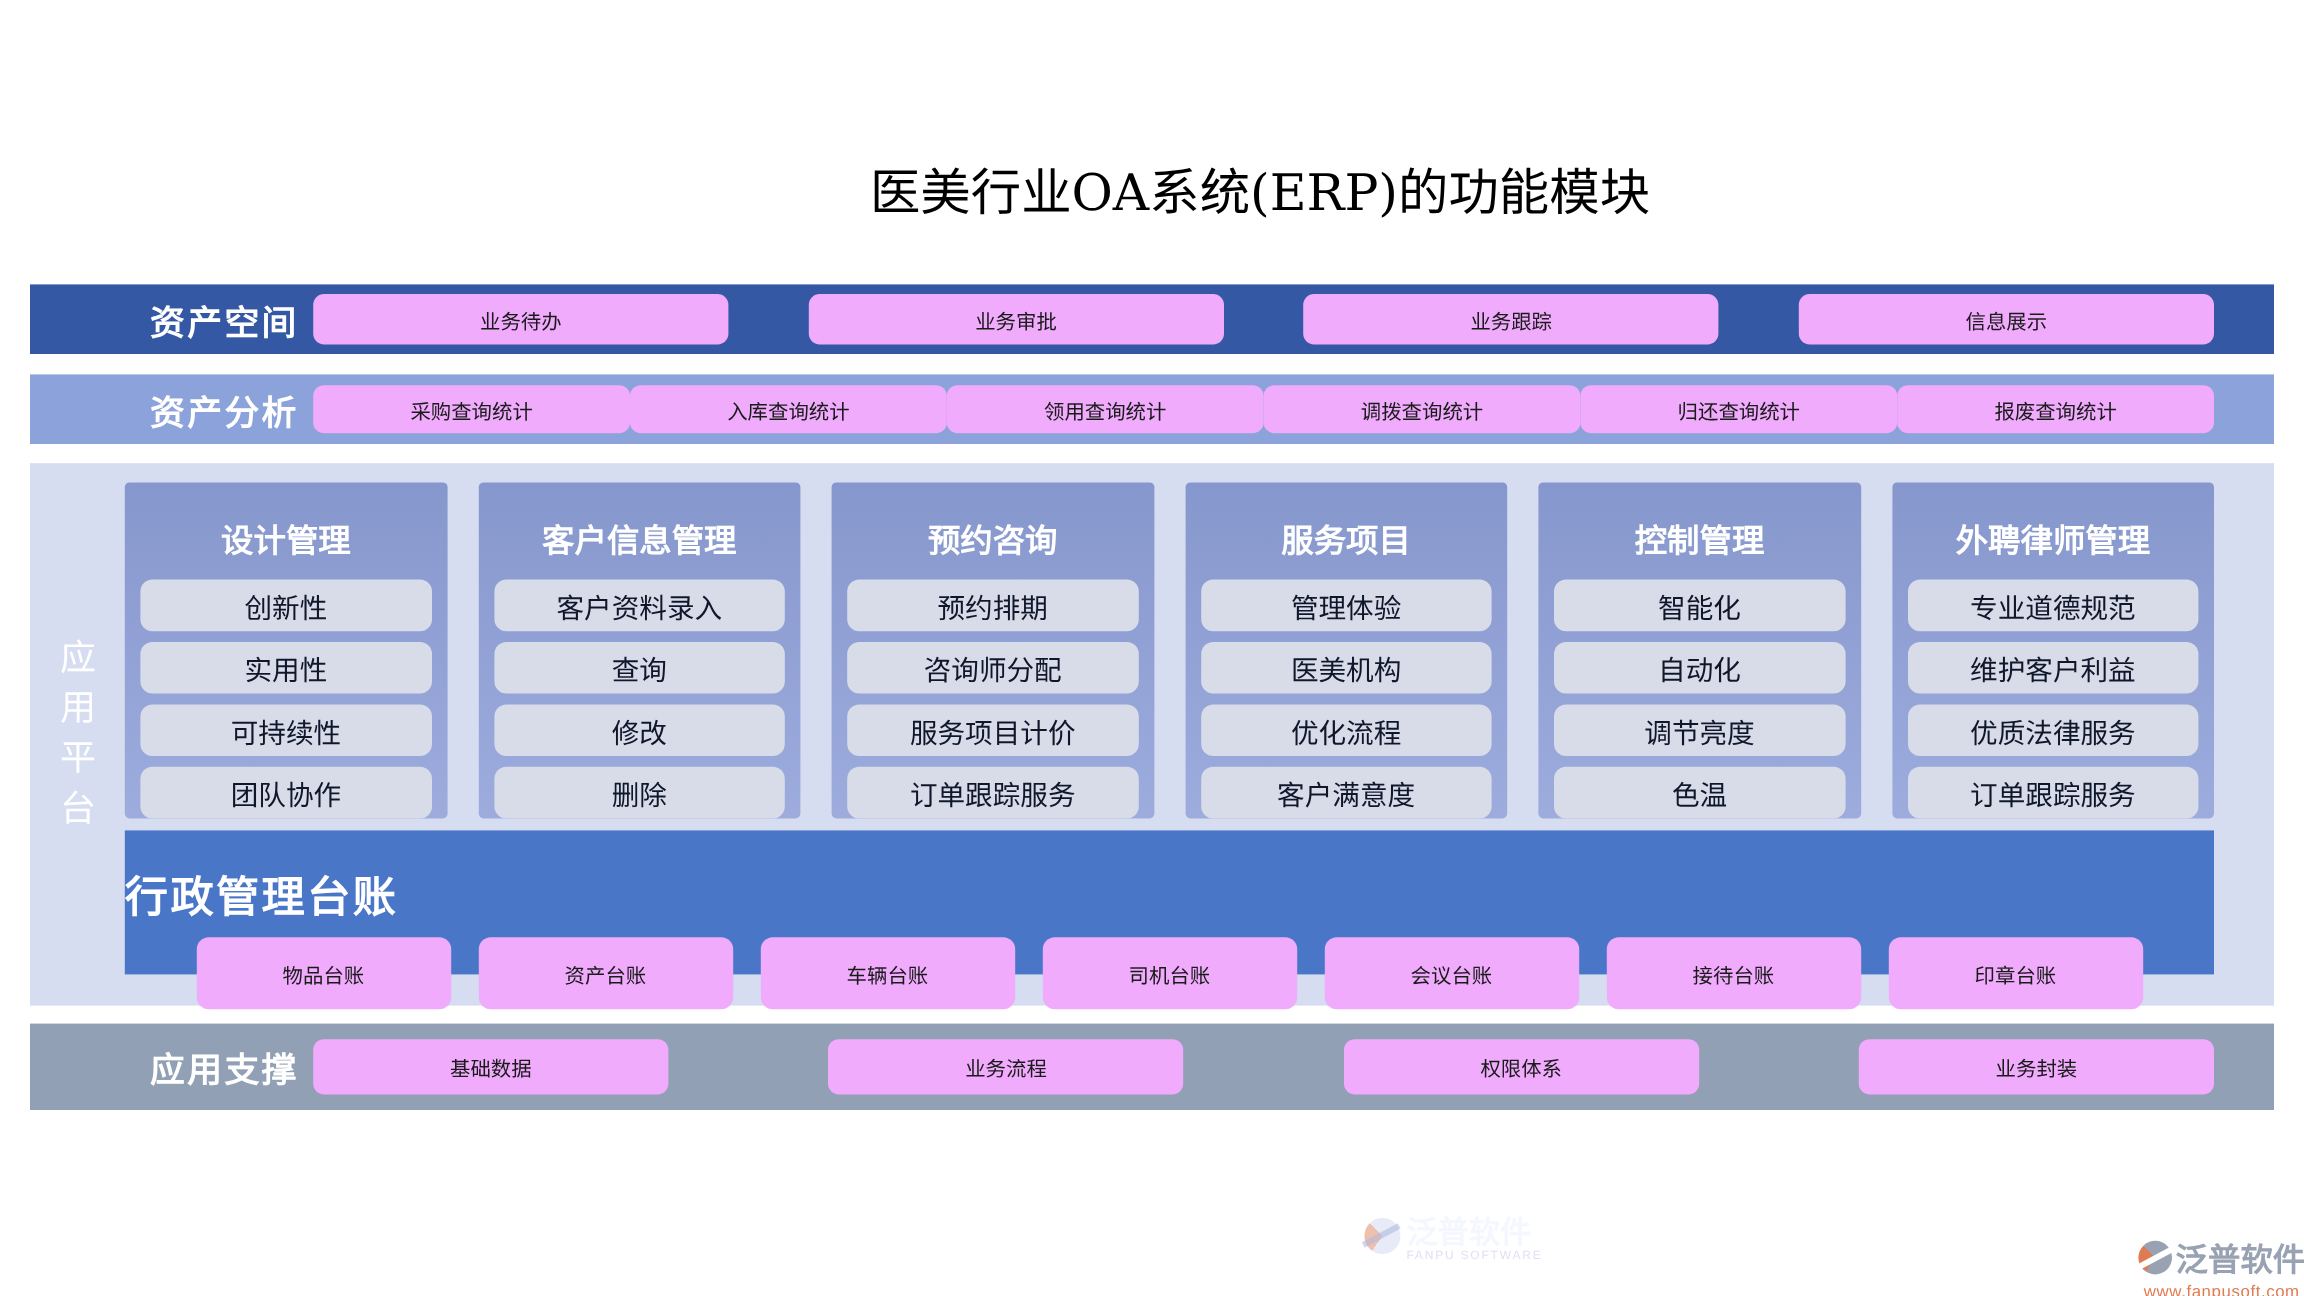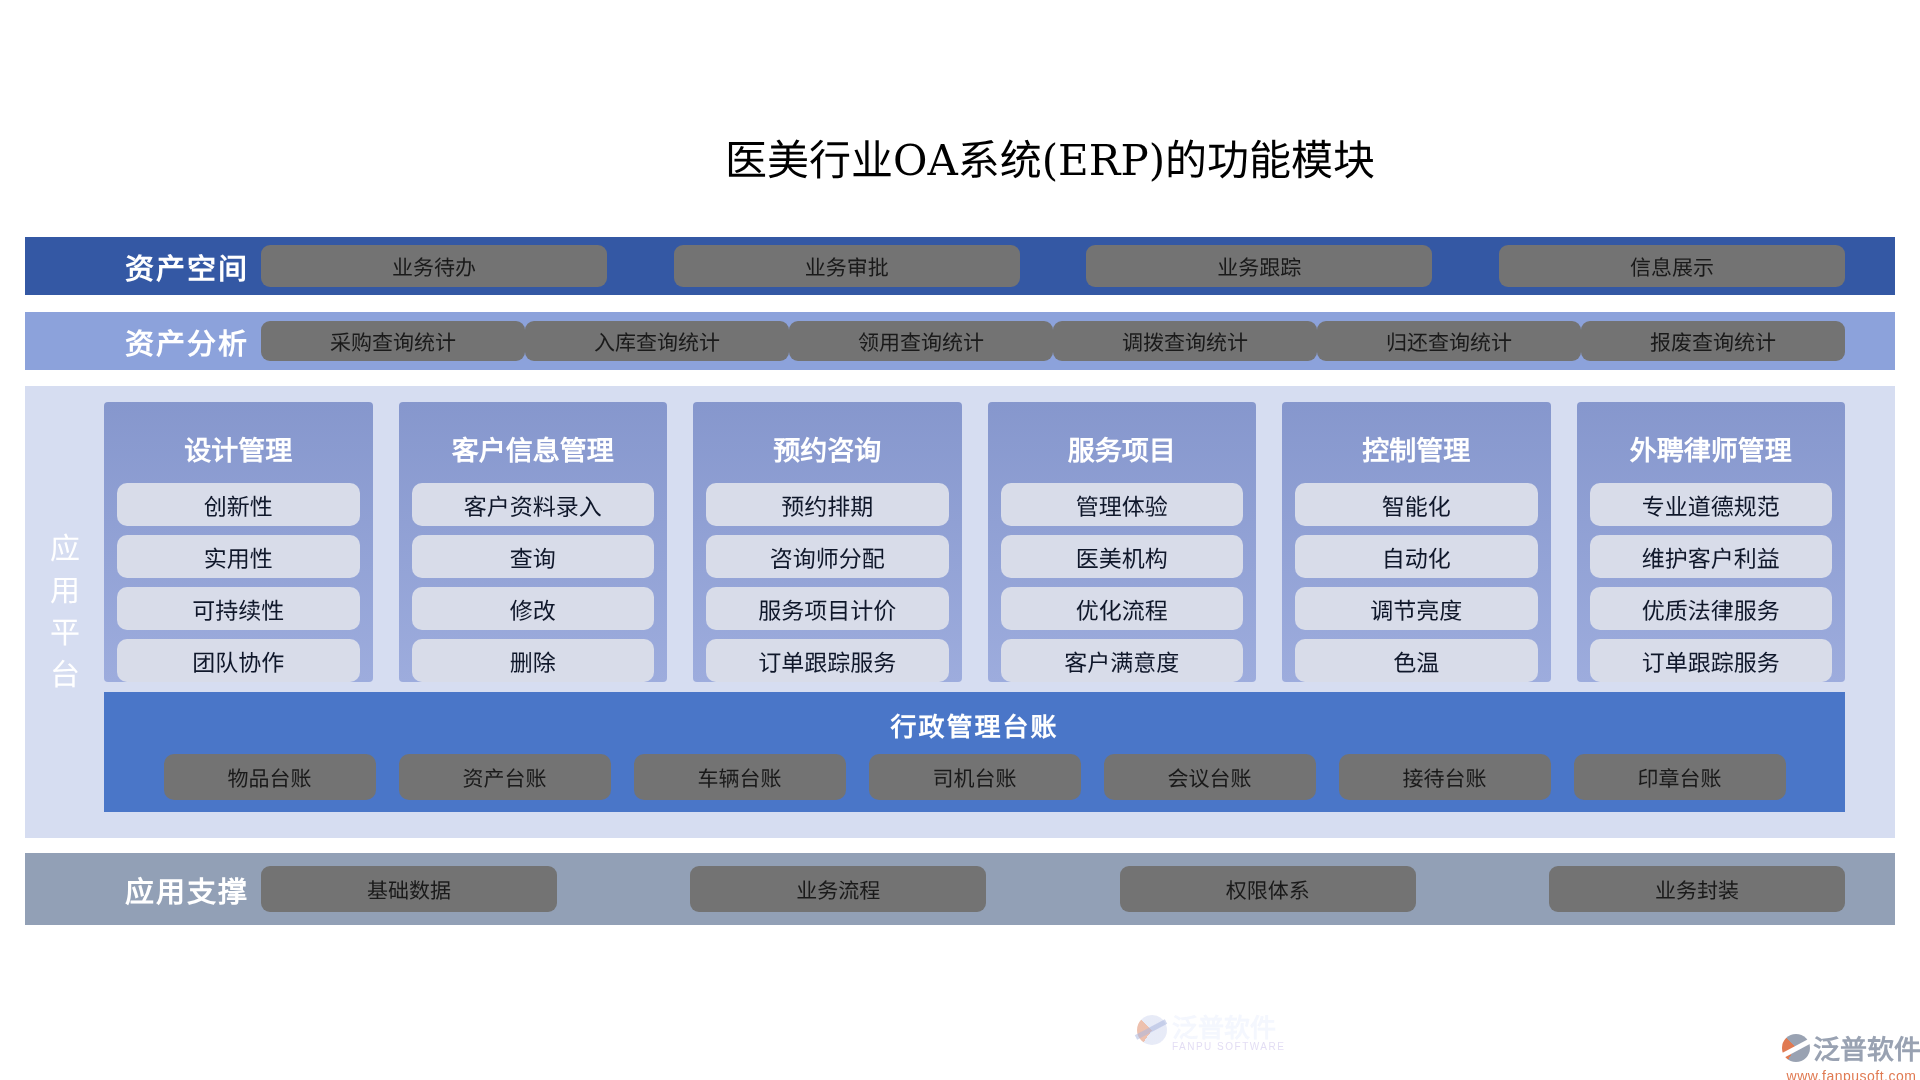--- a/index.html
+++ b/index.html
@@ -12,41 +12,41 @@
   .band{position:absolute;left:25px;width:1870px;}
   #band-space{top:237px;height:58px;background:var(--row1,#3458A4);}
   #band-analysis{top:312px;height:58px;background:var(--row2,#8CA2DB);}
   #band-support{top:853px;height:72px;background:var(--support,#92A0B6);}
 
   .band-label{position:absolute;left:100px;top:50%;transform:translateY(-50%);
               color:#fff;font-weight:bold;font-size:29px;letter-spacing:2px;white-space:nowrap;}
   .band-items{position:absolute;left:236px;right:50px;top:50%;transform:translateY(-50%);
               display:flex;justify-content:space-between;}
 
-  .pill{background:#737373;border-radius:9px;color:#1a1a1a;font-size:21px;
+  .pill{background:#f0abfc;border-radius:9px;color:#1a1a1a;font-size:17px;
         display:flex;align-items:center;justify-content:center;height:42px;box-sizing:border-box;}
   #band-space .pill{width:346px;}
   #band-analysis .pill{width:268px;height:40px;}
   #band-support .pill{width:296px;height:46px;}
 
   .panel{position:absolute;left:25px;top:386px;width:1870px;height:452px;background:var(--panel,#D6DDF1);}
   .platform-label{position:absolute;left:22px;top:142px;width:36px;font-size:30px;line-height:42px;
                   color:#fff;word-break:break-all;text-align:center;}
 
   .columns{position:absolute;left:79px;right:50px;top:16px;height:280px;display:flex;gap:26px;}
   .card{flex:1;background:linear-gradient(180deg,var(--card-top,#8697CD),var(--card-bottom,#9DACDD));
         border-radius:4px;padding:0 13px;box-sizing:border-box;}
   .card-title{text-align:center;color:#fff;font-weight:bold;font-size:27px;padding:27px 0 15px;white-space:nowrap;}
   .card-item{height:43px;margin-bottom:9px;background:var(--item-pill,#D8DCE9);border-radius:10px;
              display:flex;align-items:center;justify-content:center;font-size:23px;color:#0f172a;}
 
   .ledger{position:absolute;left:79px;right:50px;top:306px;height:120px;background:var(--ledger,#4A76C8);}
-  .ledger-title{text-align:center;color:#fff;font-weight:bold;font-size:26px;padding-top:14px;letter-spacing:2px;}
+  .ledger-title{text-align:left;color:#fff;font-weight:bold;font-size:36px;padding-top:26px;letter-spacing:2px;}
   .ledger-items{display:flex;justify-content:center;gap:23px;margin-top:11px;}
-  .ledger .pill{width:212px;height:46px;border-radius:10px;}
+  .ledger .pill{width:212px;height:60px;border-radius:10px;}
 
   
   .logo{width:28px;height:28px;border-radius:50%;position:relative;flex:0 0 auto;
         background:conic-gradient(from 215deg,var(--watermark-orange,#E07A52) 0 100deg,var(--watermark-gray,#99A2B2) 100deg 360deg);}
   .logo::after{content:"";position:absolute;left:-3px;top:12px;width:34px;height:5px;background:#fff;transform:rotate(-28deg);}
 
   .wm-center{position:absolute;left:1112px;top:629px;display:flex;gap:5px;opacity:.8;}
   .wm-center .logo{width:30px;height:30px;
         background:conic-gradient(from 215deg,rgba(226,150,120,.75) 0 100deg,rgba(222,226,244,.9) 100deg 360deg);}
   .wm-center .logo::after{background:rgba(150,165,215,.55);}

